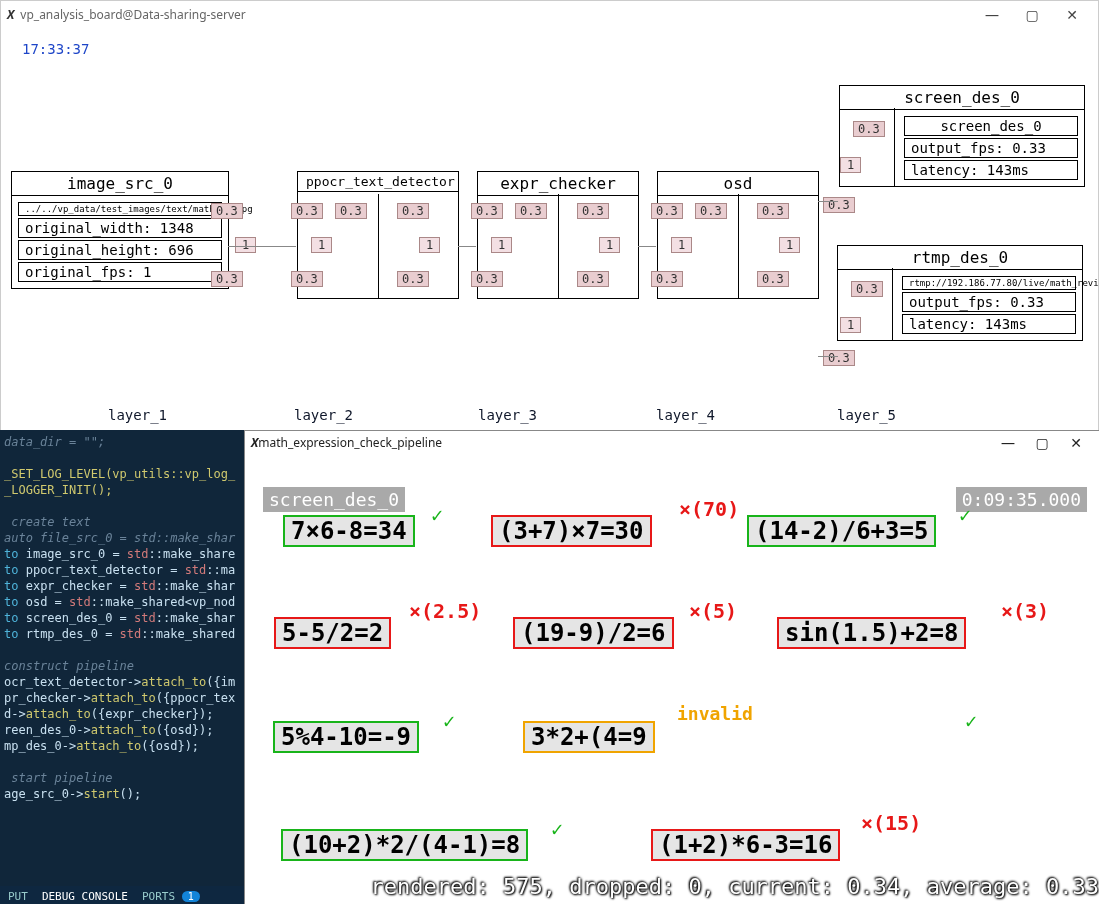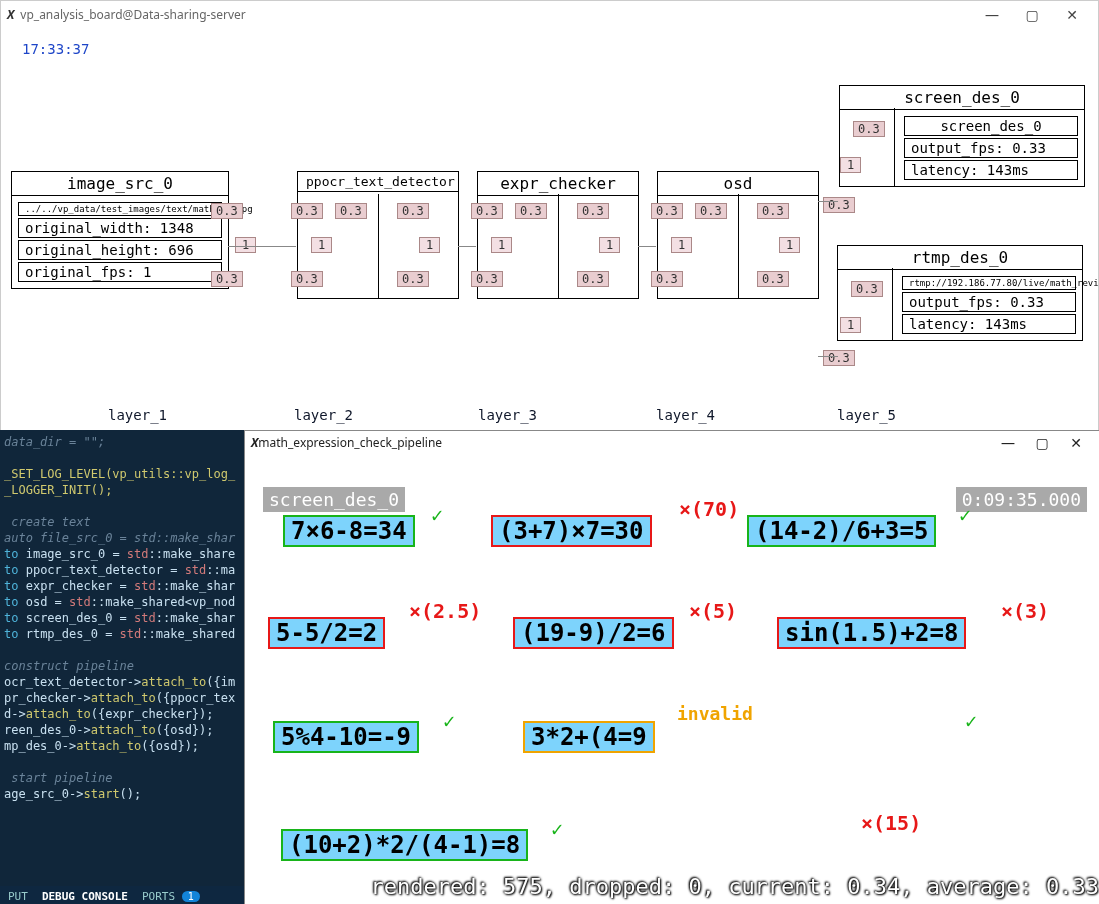--- a/index.html
+++ b/index.html
@@ -22,21 +22,21 @@
 .code .ln{white-space:pre;padding:0 4px}
 .kw{color:#4fb3d9}.fn{color:#d0c96e}.id{color:#c8e0f0}.op{color:#d27a7a}.cm{color:#6a8399;font-style:italic}
 .bottombar{position:absolute;left:0;bottom:0;height:22px;background:#0e2740;color:#9cc;font-size:11px;display:flex;align-items:center;gap:14px;padding:0 8px;width:244px}
 .bottombar .badge2{background:#1384d8;color:#fff;border-radius:9px;padding:0 6px;font-size:10px}
 .inner-win{position:absolute;left:244px;top:430px;width:854px;height:474px;background:#fff;border:1px solid #888}
 .inner-title{height:22px;display:flex;align-items:center;padding:0 6px;font-size:12px;color:#222}
 .inner-title .spacer{flex:1}
 .inner-title .wbtn{width:34px;text-align:center;font-size:14px;color:#222}
 .canvas{position:relative;width:100%;height:calc(100% - 22px);background:#fff}
 .tag{position:absolute;background:#a9a9a9;color:#fff;font-family:monospace;font-size:18px;padding:2px 6px}
-.exprbox{position:absolute;border:2px solid;font-family:monospace;font-size:24px;font-weight:bold;padding:0 6px;background:#7dd3fc;color:#000;white-space:nowrap}
+.exprbox{position:absolute;border:2px solid;font-family:monospace;font-size:24px;font-weight:bold;padding:0 6px;background:#e5e5e5;color:#000;white-space:nowrap}
 .exprbox.ok{border-color:#18b41a}
 .exprbox.err{border-color:#e71818}
 .exprbox.inv{border-color:#f0a400}
 .mark{position:absolute;font-family:monospace;font-size:20px;font-weight:bold}
 .mark.ok{color:#18b41a}
 .mark.err{color:#e71818}
 .mark.inv{color:#f0a400}
 .stats{position:absolute;left:0;right:0;bottom:6px;text-align:right;color:#fff;font-family:monospace;font-size:22px;text-shadow:0 0 3px #000,1px 1px 2px #000,-1px -1px 2px #000}
 </style>
 </head>
@@ -160,21 +160,21 @@
  <div class="ln"><span class="id">ocr_text_detector-&gt;</span><span class="fn">attach_to</span><span class="id">({im</span></div>
  <div class="ln"><span class="id">pr_checker-&gt;</span><span class="fn">attach_to</span><span class="id">({ppocr_tex</span></div>
  <div class="ln"><span class="id">d-&gt;</span><span class="fn">attach_to</span><span class="id">({expr_checker});</span></div>
  <div class="ln"><span class="id">reen_des_0-&gt;</span><span class="fn">attach_to</span><span class="id">({osd});</span></div>
  <div class="ln"><span class="id">mp_des_0-&gt;</span><span class="fn">attach_to</span><span class="id">({osd});</span></div>
  <div class="ln">&nbsp;</div>
  <div class="ln cm"> start pipeline</div>
  <div class="ln"><span class="id">age_src_0-&gt;</span><span class="fn">start</span><span class="id">();</span></div>
  <div class="bottombar">
    <span>PUT</span>
-   <span style="color:#fff;font-weight:bold">DEBUG CONSOLE</span>
+   <span style="color:#fff;font-weight:normal">DEBUG CONSOLE</span>
    <span><span>PORTS</span> <span class="badge2">1</span></span>
  </div>
 </div>
 
 <div class="inner-win">
  <div class="inner-title">
   <span class="logo" style="font-style:italic;font-weight:bold">X</span>
   <span>math_expression_check_pipeline</span>
   <span class="spacer"></span>
   <span class="wbtn">—</span>
@@ -185,32 +185,33 @@
    <div class="tag" style="left:18px;top:34px">screen_des_0</div>
    <div class="tag" style="right:12px;top:34px">0:09:35.000</div>
 
    <div class="exprbox ok" style="left:38px;top:62px">7×6-8=34</div>
    <span class="mark ok" style="left:186px;top:50px">✓</span>
    <div class="exprbox err" style="left:246px;top:62px">(3+7)×7=30</div>
    <span class="mark err" style="left:434px;top:44px">×(70)</span>
    <div class="exprbox ok" style="left:502px;top:62px">(14-2)/6+3=5</div>
    <span class="mark ok" style="left:714px;top:50px">✓</span>
 
-   <div class="exprbox err" style="left:23px;top:164px">5-5/2=2</div>
+   <div class="exprbox err" style="left:29px;top:164px">5-5/2=2</div>
    <span class="mark err" style="left:164px;top:146px">×(2.5)</span>
    <div class="exprbox err" style="left:268px;top:164px">(19-9)/2=6</div>
    <span class="mark err" style="left:444px;top:146px">×(5)</span>
    <div class="exprbox err" style="left:532px;top:164px">sin(1.5)+2=8</div>
    <span class="mark err" style="left:756px;top:146px">×(3)</span>
 
    <div class="exprbox ok" style="left:28px;top:268px">5%4-10=-9</div>
    <span class="mark ok" style="left:198px;top:256px">✓</span>
    <div class="exprbox inv" style="left:278px;top:268px">3*2+(4=9</div>
    <span class="mark inv" style="left:432px;top:250px;font-size:18px">invalid</span>
    <span class="mark ok" style="left:720px;top:256px">✓</span>
 
    <div class="exprbox ok" style="left:36px;top:376px">(10+2)*2/(4-1)=8</div>
    <span class="mark ok" style="left:306px;top:364px">✓</span>
+   <div class="exprbox err" style="left:406px;top:376px">(1+2)*6-3=16</div>
    <span class="mark err" style="left:616px;top:358px">×(15)</span>
 
    <div class="stats">rendered: 575, dropped: 0, current: 0.34, average: 0.33</div>
  </div>
 </div>
 
 </body></html>

